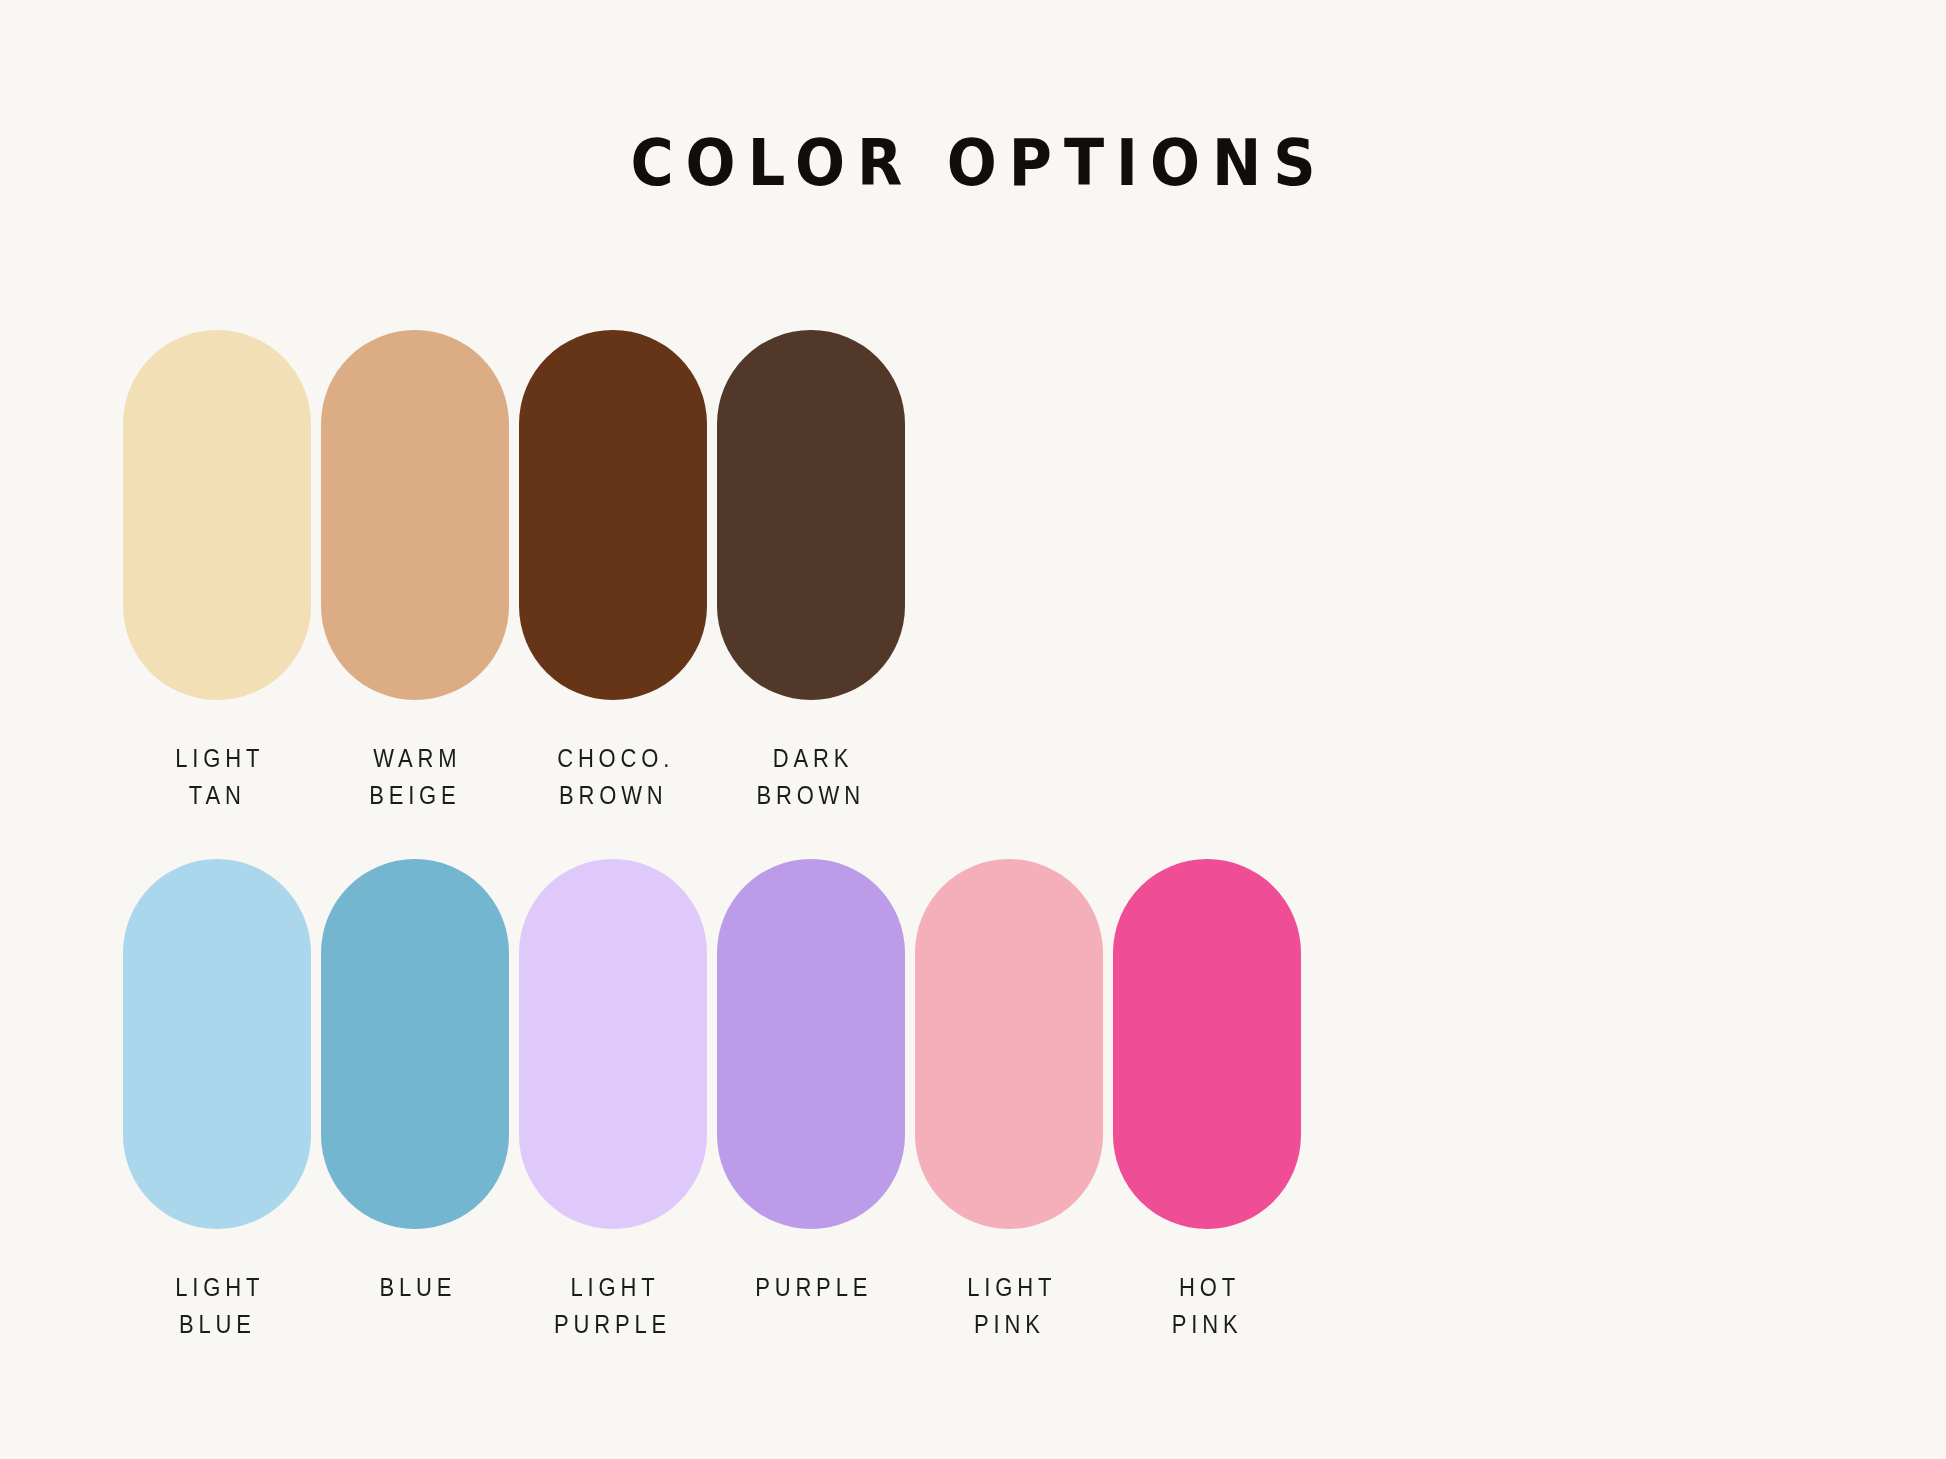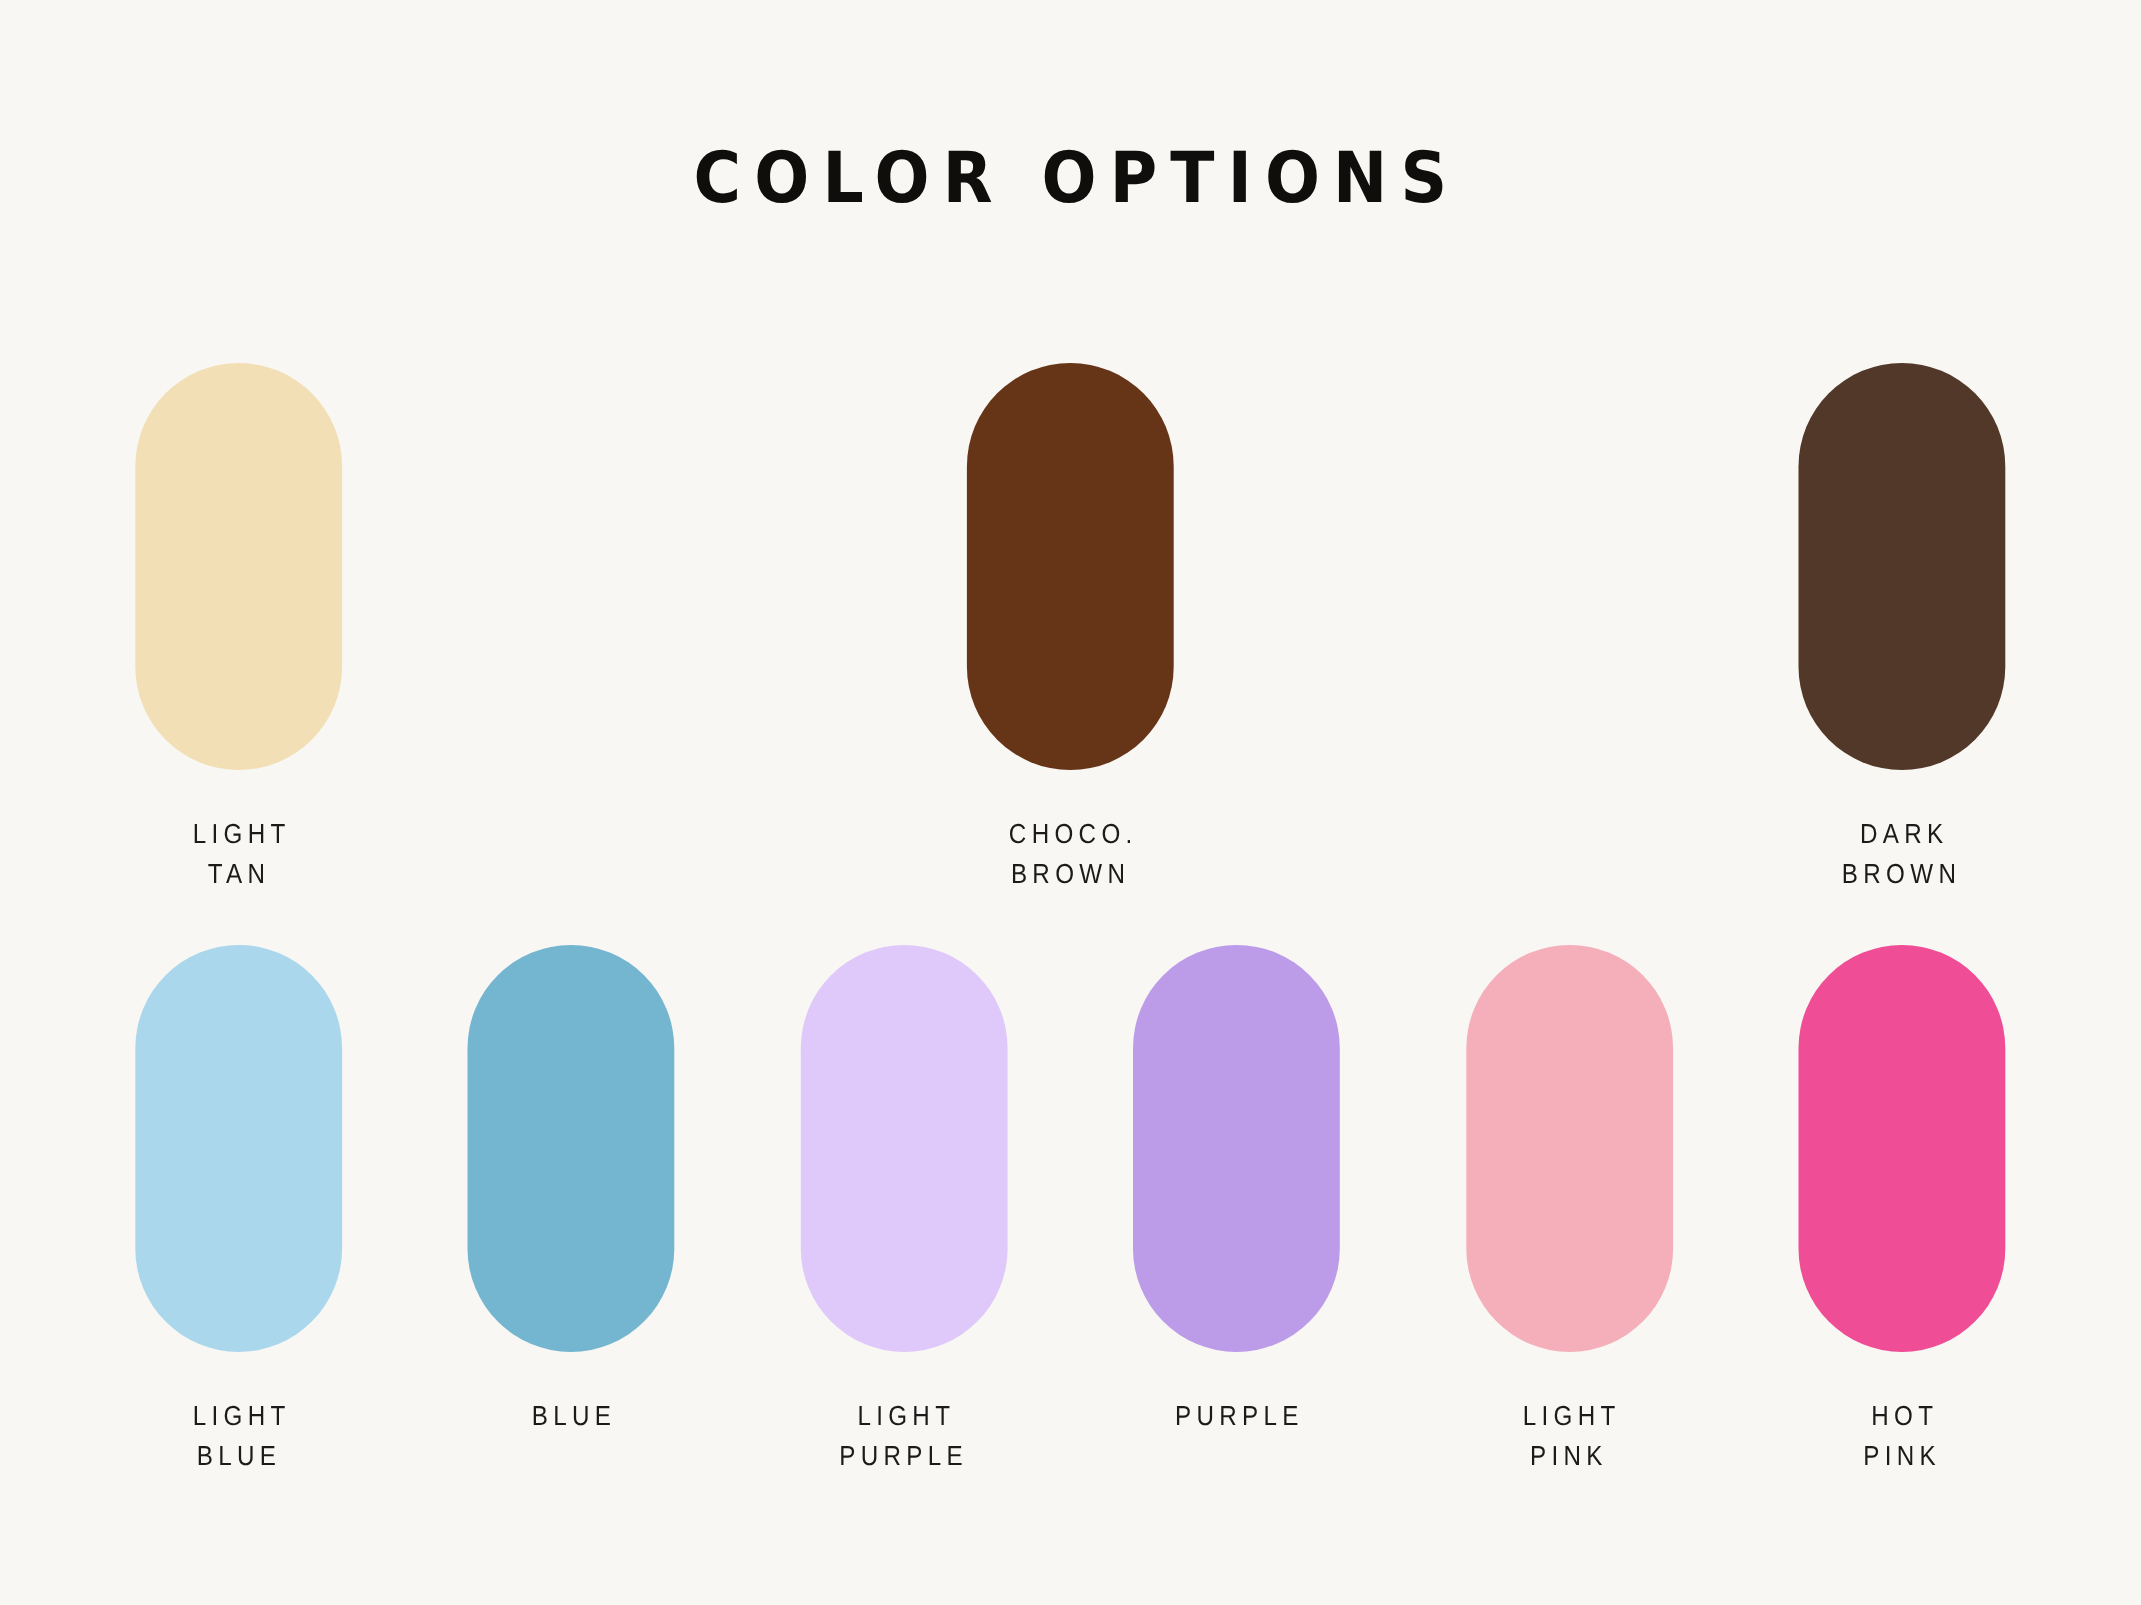--- a/index.html
+++ b/index.html
@@ -41,21 +41,20 @@
   .palette {
     position: absolute;
     top: 330px;
     left: 0;
     width: 100%;
     padding: 0 118px;
   }
 
   .swatch-row {
     display: flex;
-    justify-content: space-between;
     align-items: flex-start;
     width: 100%;
   }
 
   .swatch-row + .swatch-row {
     margin-top: 45px;
   }
 
   .swatch-cell {
     width: 198px;
@@ -94,20 +93,25 @@
 
   <div class="palette">
 
     <div class="swatch-row">
       <div class="swatch-cell">
         <div class="swatch-chip" style="background: rgb(242, 223, 182);"></div>
         <div class="swatch-label" style="color: rgb(27, 27, 27);">LIGHT
 TAN</div>
       </div>
       <div class="swatch-cell">
+        <div class="swatch-chip" style="background: rgb(220, 172, 133);"></div>
+        <div class="swatch-label" style="color: rgb(27, 27, 27);">WARM
+BEIGE</div>
+      </div>
+      <div class="swatch-cell">
         <div class="swatch-chip" style="background: rgb(102, 52, 23);"></div>
         <div class="swatch-label" style="color: rgb(27, 27, 27);">CHOCO.
 BROWN</div>
       </div>
       <div class="swatch-cell">
         <div class="swatch-chip" style="background: rgb(82, 56, 40);"></div>
         <div class="swatch-label" style="color: rgb(27, 27, 27);">DARK
 BROWN</div>
       </div>
     </div>

